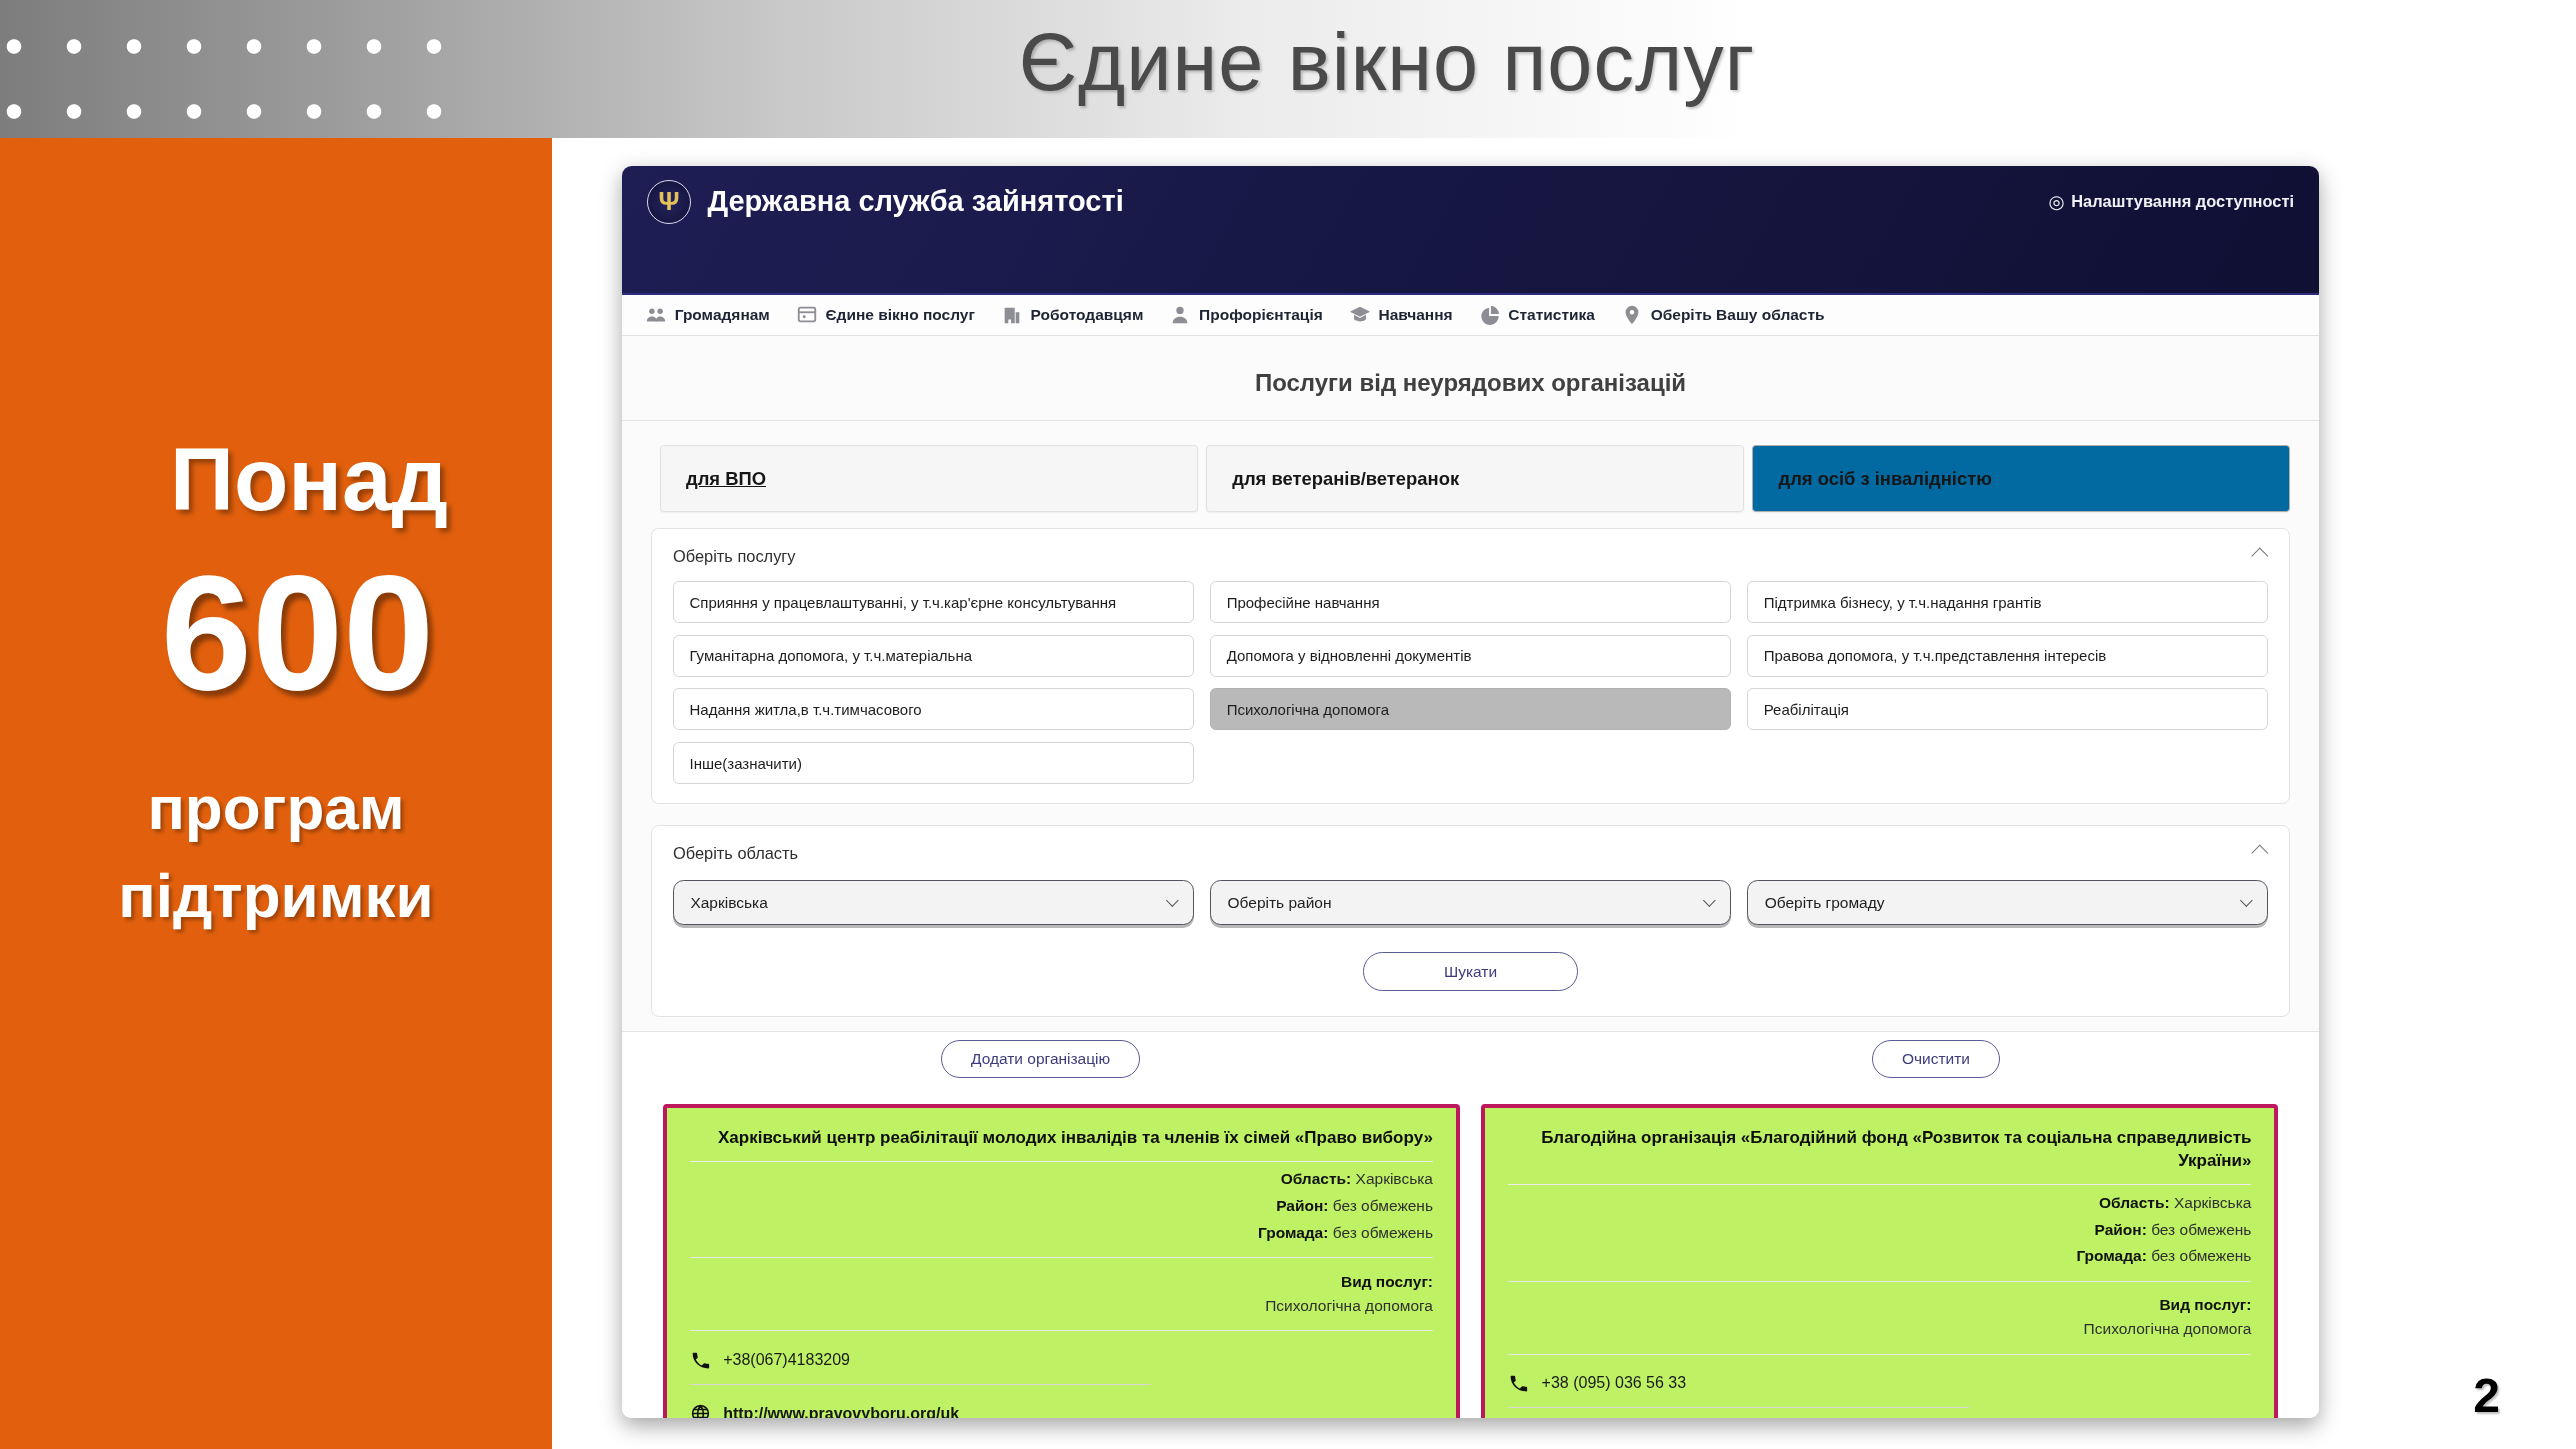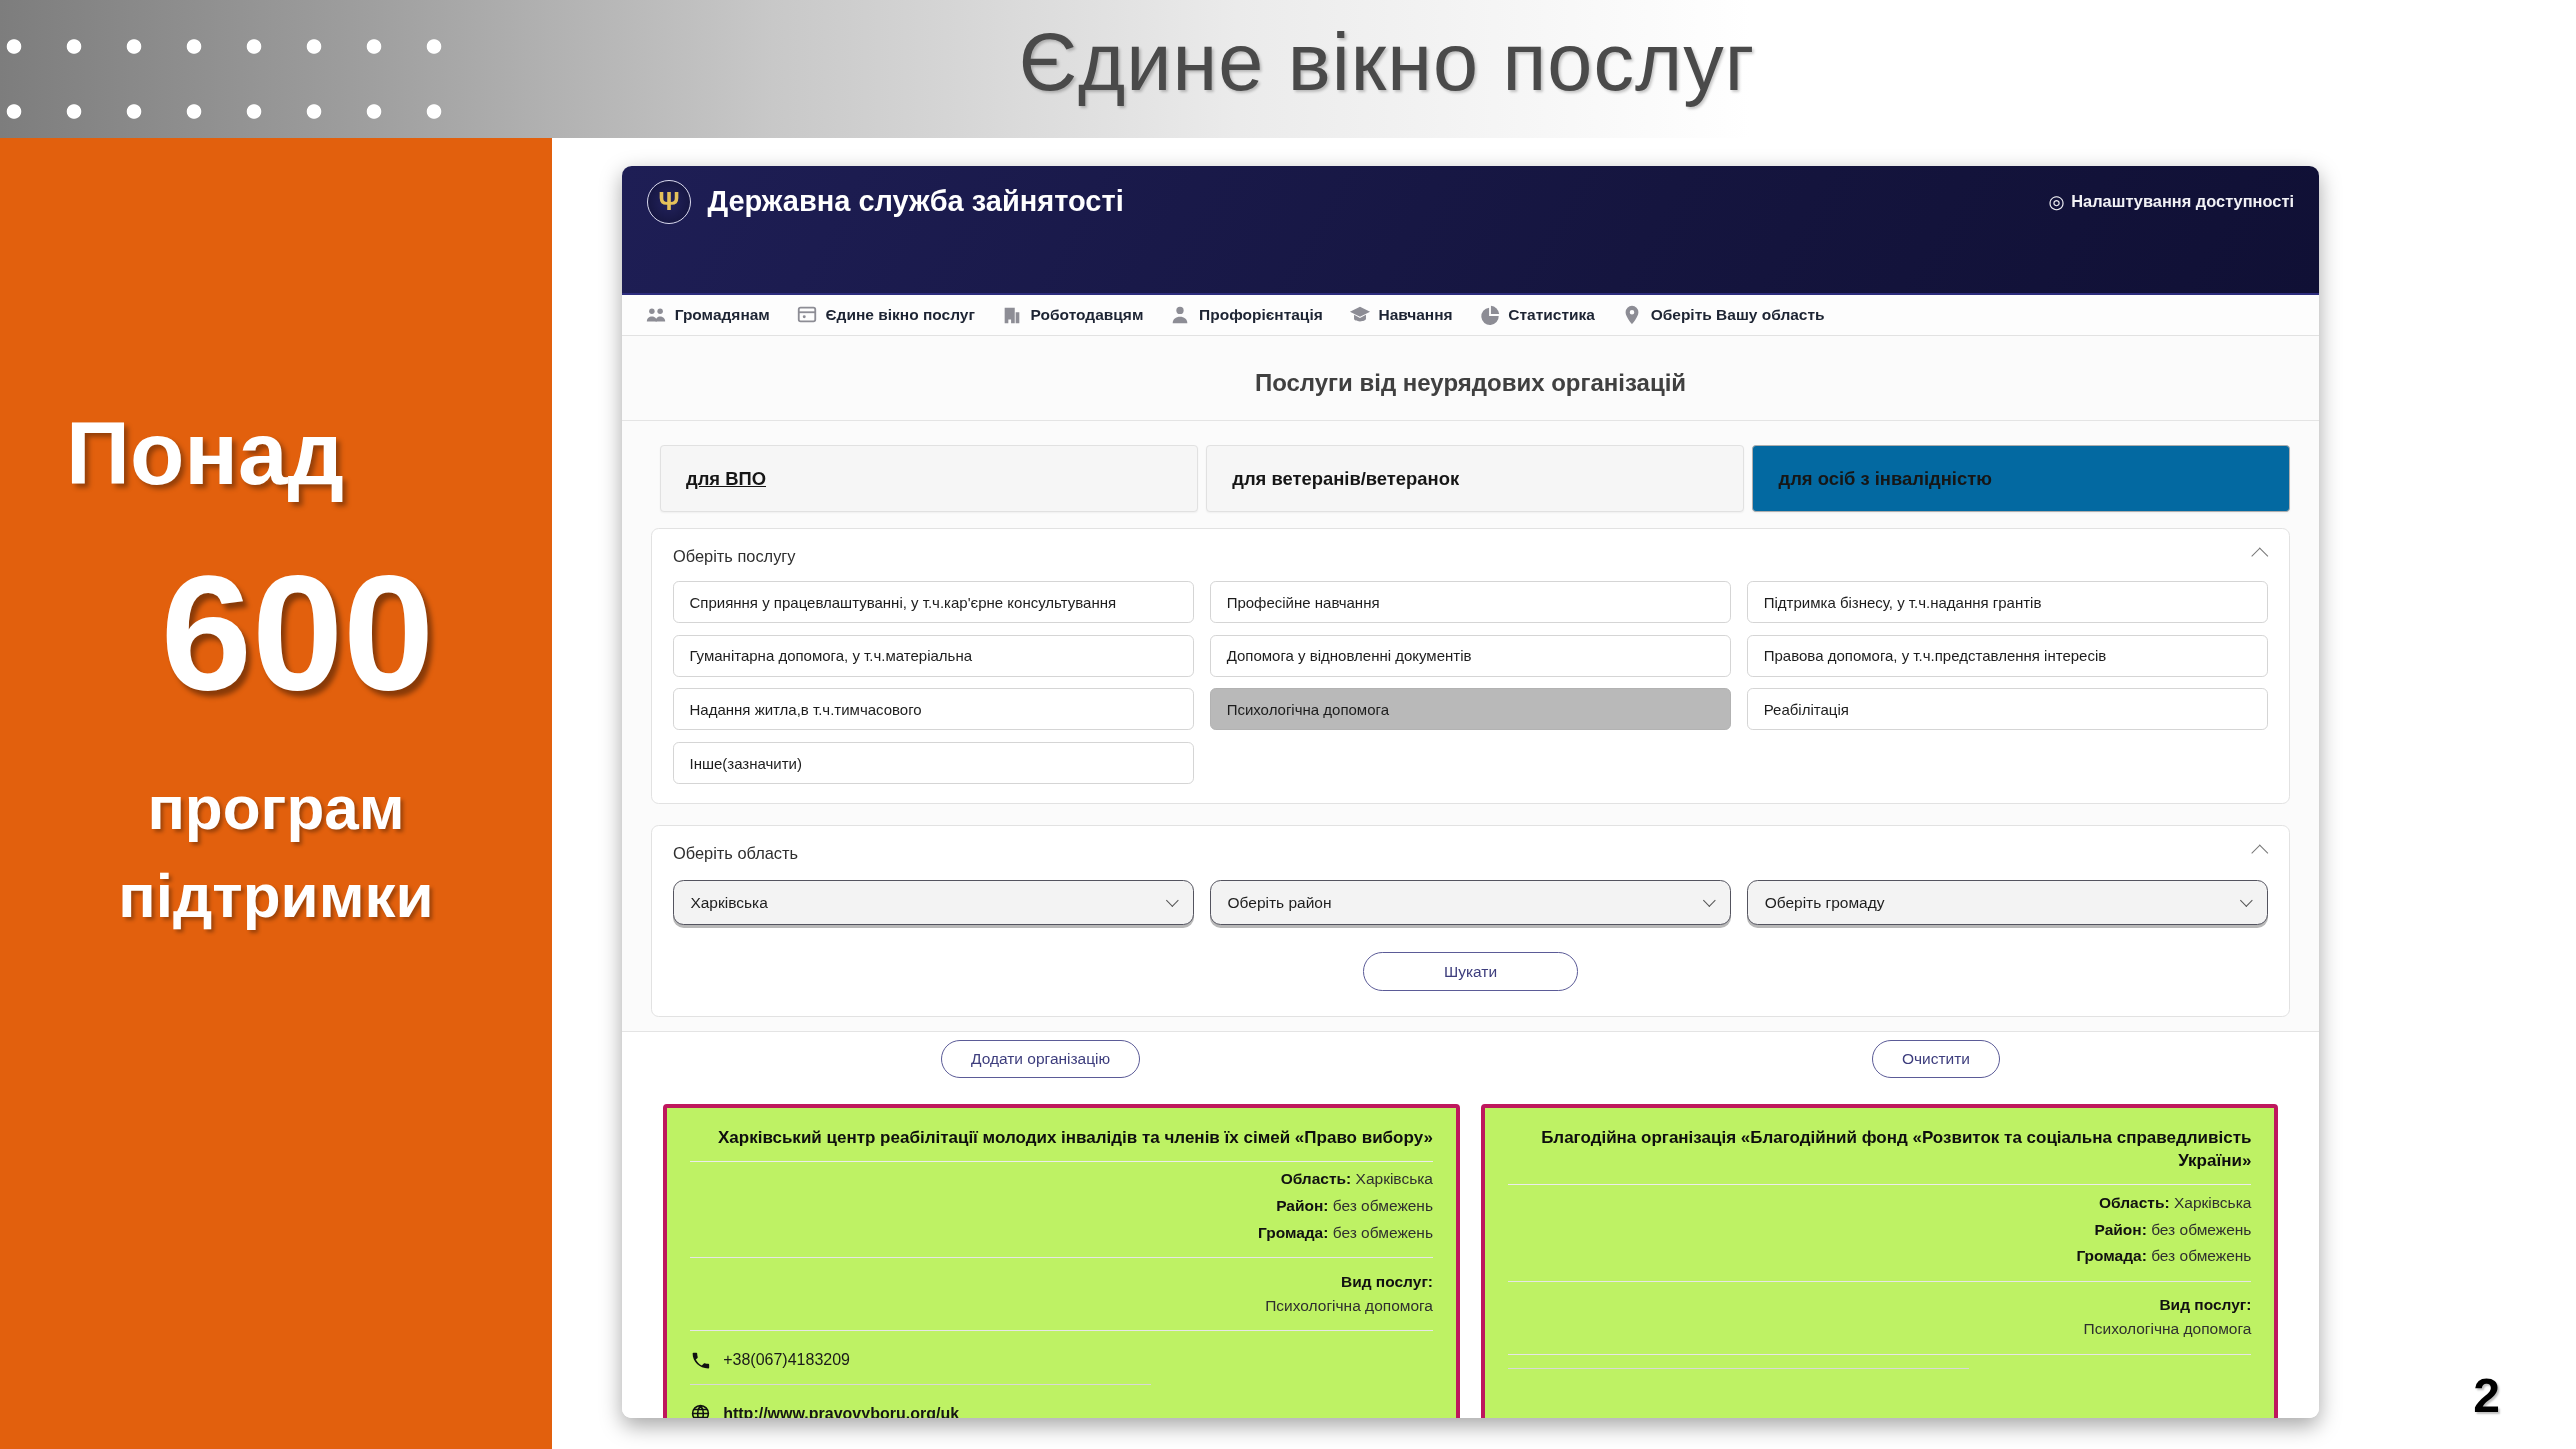--- a/index.html
+++ b/index.html
@@ -13,21 +13,21 @@
   .slide-title { position:absolute; top:15.5px; left:0; width:2576px; padding-left:198px; text-align:center;
     font-size:81px; color:#4a4a4a; text-shadow:1.9px 1.9px 2.9px rgba(0,0,0,.22); letter-spacing:1px; }
 
   
   .dots { position:absolute; left:-16.4px; top:13.5px; width:479px; height:259px; pointer-events:none;
     background-image:radial-gradient(circle,#ffffff 6.8px,rgba(255,255,255,0) 7.7px);
     background-size:60px 65px; }
 
   
   .sidebar { position:absolute; left:0; top:138px; width:552px; height:1311px; background:#e2600d; color:#fff; }
-  .sb-line1 { position:absolute; top:264px; width:100%; padding-left:66px; text-align:left;
+  .sb-line1 { position:absolute; top:290px; width:100%; padding-left:66px; text-align:center;
     font-size:89px; font-weight:bold; text-shadow:3.9px 3.9px 4.8px rgba(0,0,0,.35); }
   .sb-line2 { position:absolute; top:401px; width:100%; padding-left:43px; text-align:center;
     font-size:164px; font-weight:bold; text-shadow:4.8px 5.8px 5.8px rgba(0,0,0,.4); }
   .sb-line3 { position:absolute; top:626px; width:100%; text-align:center;
     font-size:62px; font-weight:bold; line-height:1.42; text-shadow:2.9px 2.9px 3.9px rgba(0,0,0,.3); white-space:pre-line; }
 
   
   .panel { position:absolute; left:622px; top:166px; width:1697px; height:1252px; background:#fff;
     border-radius:9.7px; box-shadow:0 7.7px 21px rgba(0,0,0,.35); overflow:hidden; }
 
@@ -290,20 +290,26 @@
 
           <div class="org-card">
             <div class="org-title">Благодійна організація «Благодійний фонд «Розвиток та соціальна справедливість України»</div>
             <div class="org-field"><b>Область:</b> <span>Харківська</span></div>
             <div class="org-field"><b>Район:</b> <span>без обмежень</span></div>
             <div class="org-field"><b>Громада:</b> <span>без обмежень</span></div>
             <div class="org-rule"></div>
             <div class="svc-label">Вид послуг:</div>
             <div class="svc-value">Психологічна допомога</div>
             <div class="org-rule"></div>
+            <div class="contact-row">
+              <svg viewBox="0 0 24 24" fill="#111">
+                  <path d="M6.6 10.8c1.5 3 3.9 5.4 6.9 6.9l2.3-2.3c.3-.3.7-.4 1.1-.2 1.2.4 2.6.6 4 .6.6 0 1 .4 1 1V20c0 .6-.4 1-1 1C10.6 21 3 13.4 3 4c0-.6.4-1 1-1h3.2c.6 0 1 .4 1 1 0 1.4.2 2.7.6 4 .1.4 0 .8-.2 1.1l-2 1.7z"></path>
+                </svg>
+              <span>+38 (095) 036 56 33</span>
+            </div>
             <div class="short-rule"></div>
 
           </div>
 
         </div>
       </div>
     </div>
   </div>
 
   <div class="page-number">2</div>

